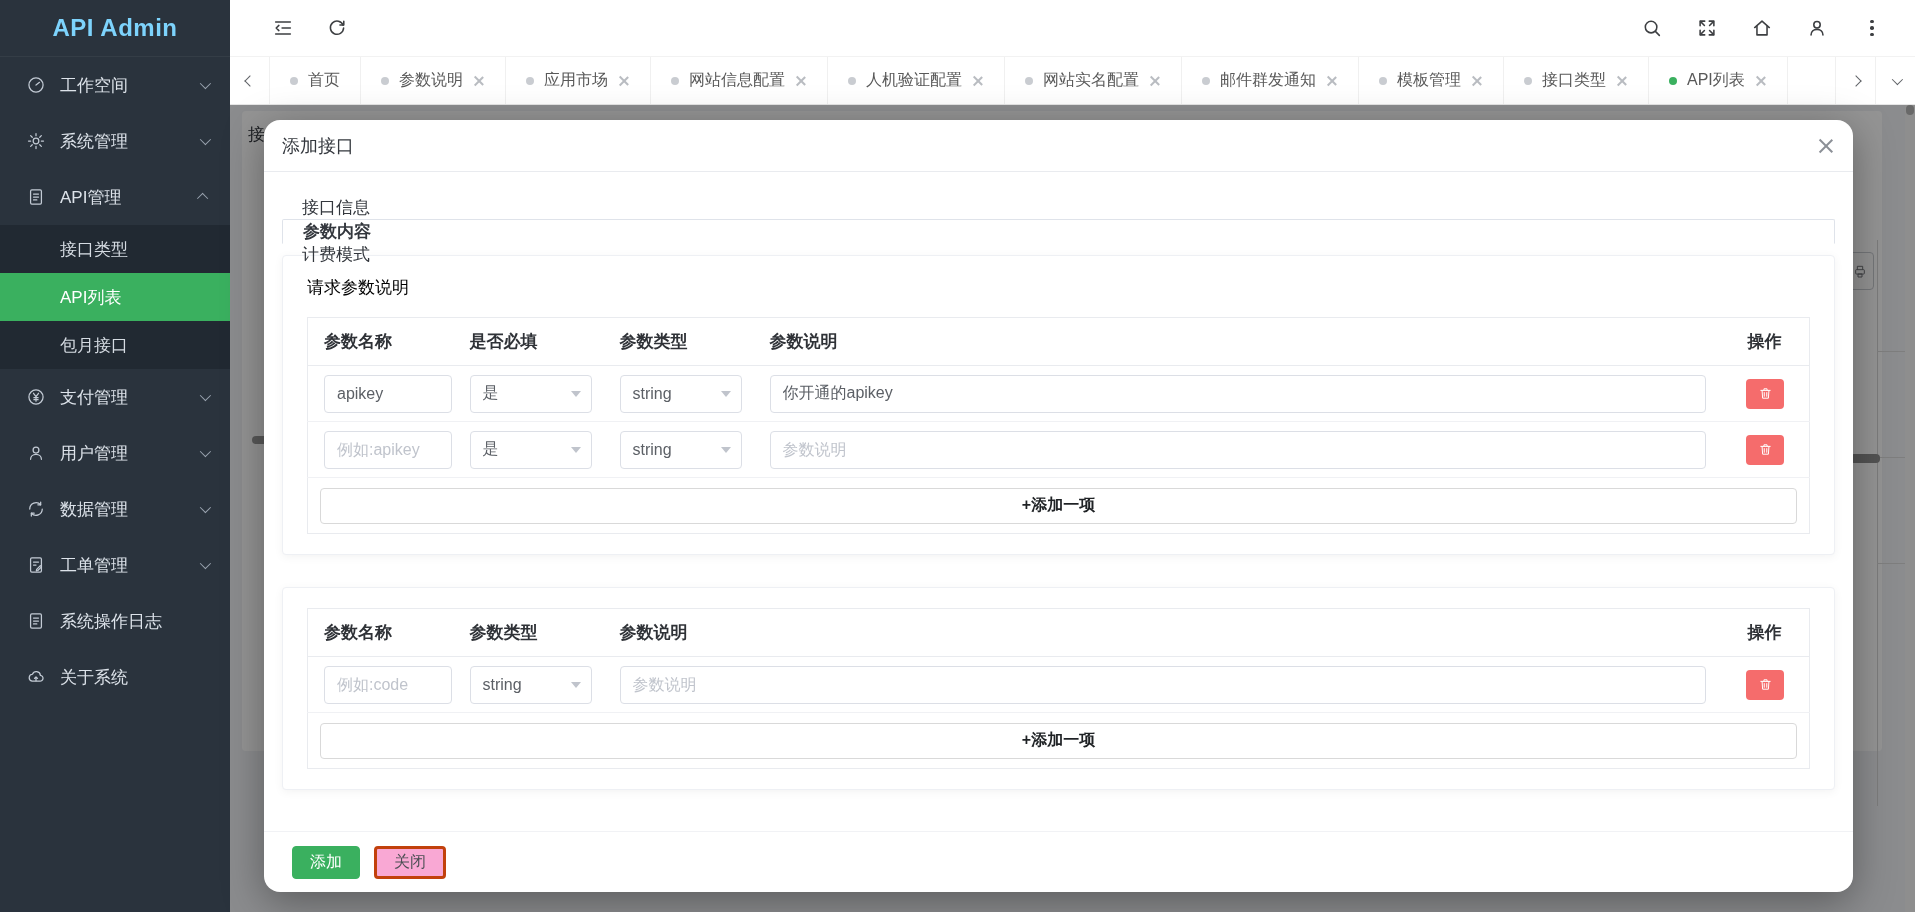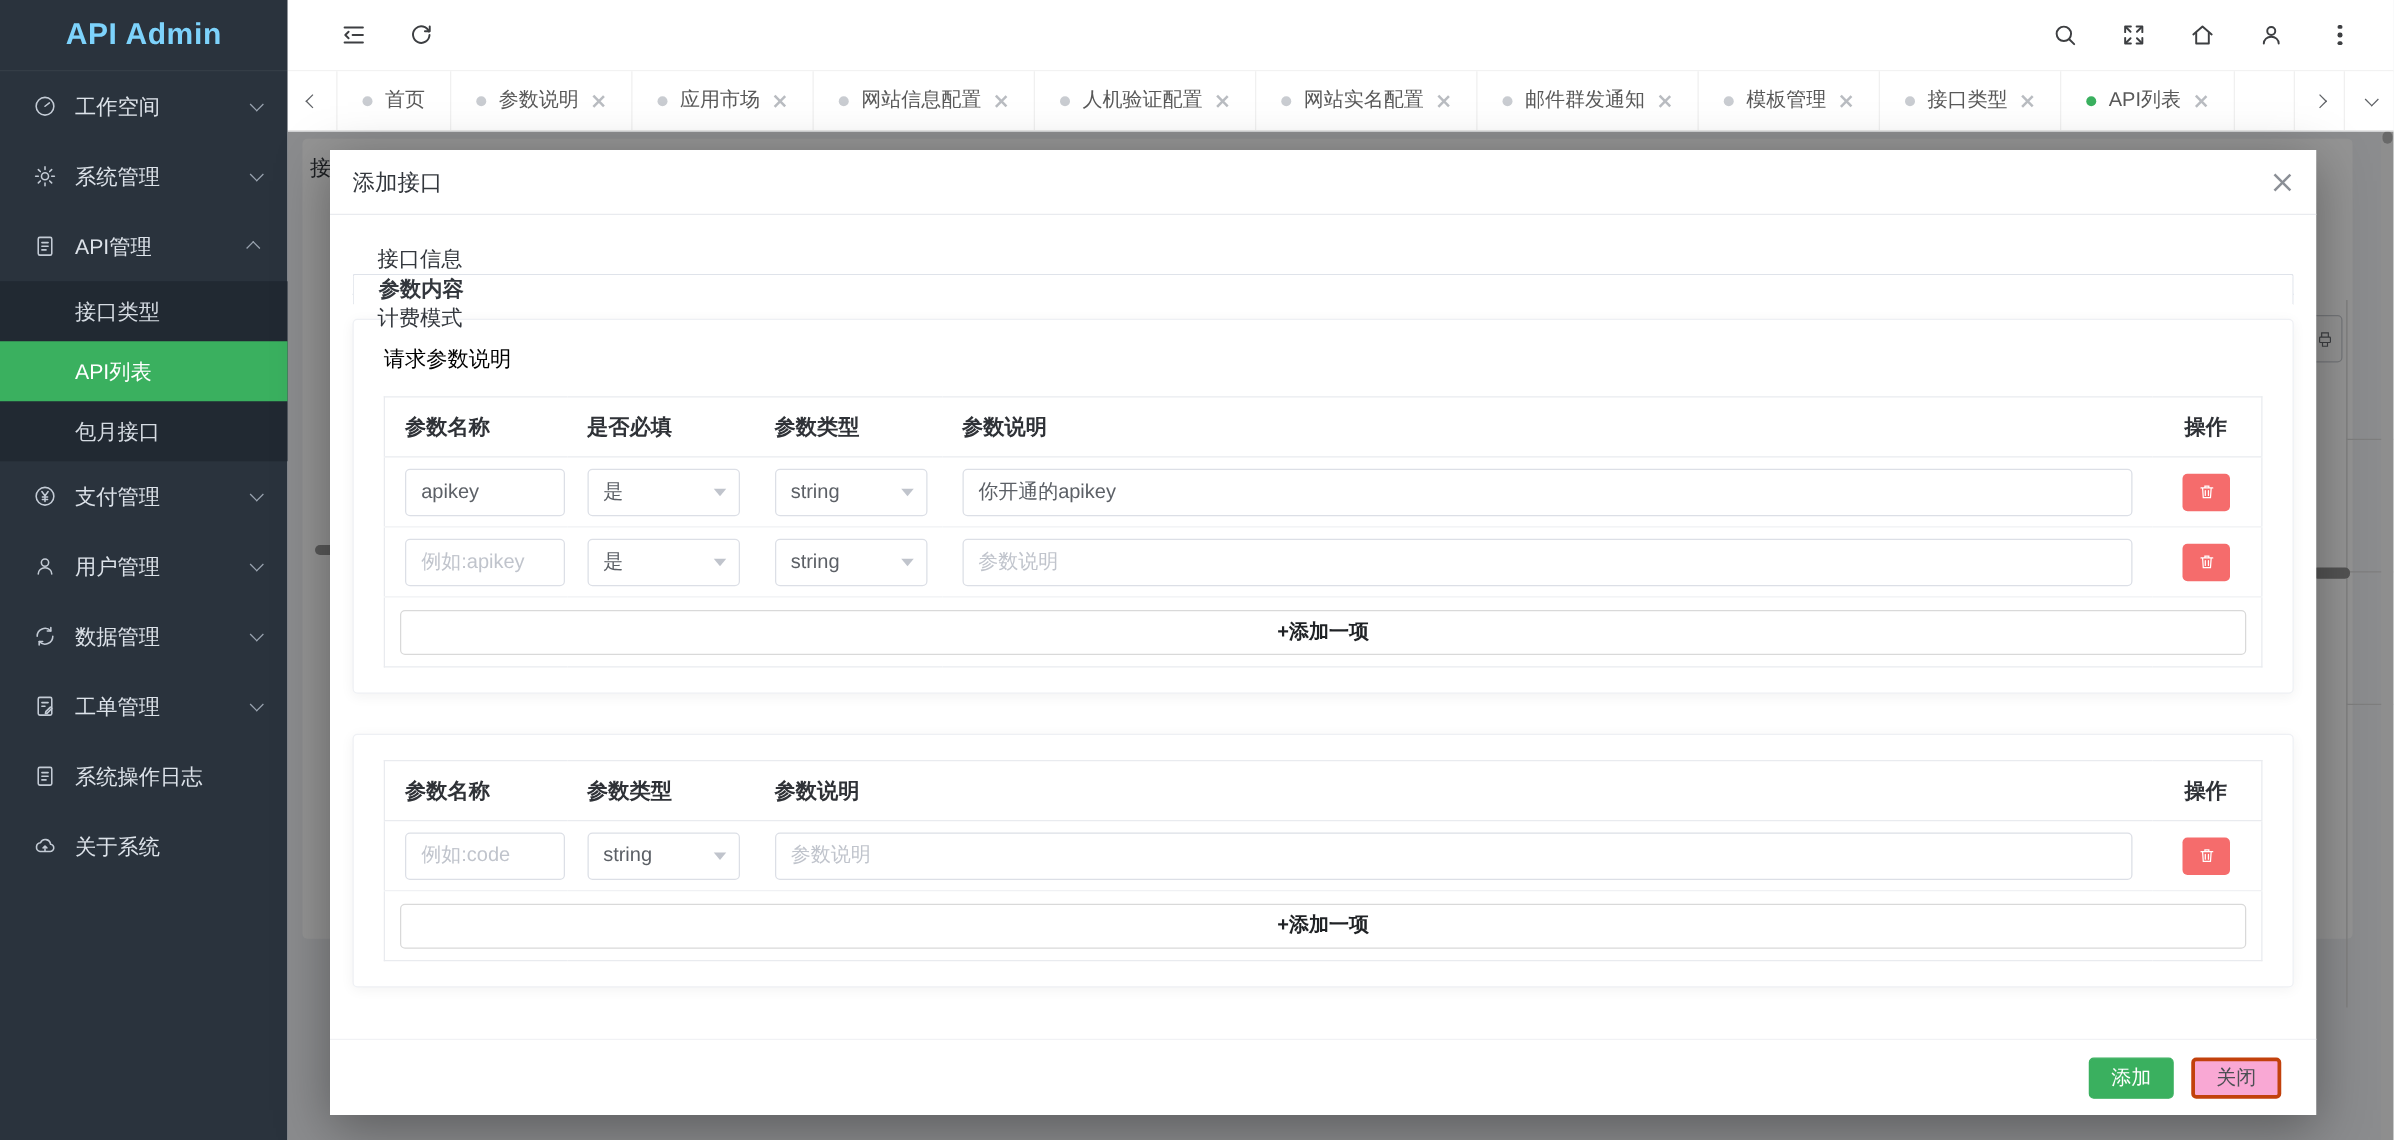--- a/index.html
+++ b/index.html
@@ -68,21 +68,21 @@
   .bg-vline { position:absolute; left:1647px; top:135px; width:1px; height:566px; background:#d6d6d6; }
   .bg-hline { position:absolute; left:1647px; width:258px; height:1px; background:#d9d9d9; }
   .bg-thumb { position:absolute; left:1620px; top:349px; width:30px; height:9px; background:#8f8f8f; border-radius:4px; }
   .bg-thumb2 { position:absolute; left:22px; top:331px; width:16px; height:8px; background:#9a9a9a; border-radius:4px; }
   .bg-scroll { position:absolute; left:1675px; top:0; width:10px; bottom:0; background:#f5f5f5; }
   .bg-scroll i { display:block; width:8px; height:10px; margin:0 auto; background:#b5b5b5; border-radius:4px; }
   .overlay { position:absolute; inset:0; background:rgba(0,0,0,.42); }
 
   
   .modal { position:absolute; left:264px; top:120px; width:1589px; height:772px; background:#fff;
-    border-radius:0; box-shadow:0 10px 40px rgba(0,0,0,.35); z-index:10; display:flex; flex-direction:column; }
+    border-radius:16px; box-shadow:0 10px 40px rgba(0,0,0,.35); z-index:10; display:flex; flex-direction:column; }
   .m-header { height:52px; flex:none; display:flex; align-items:center; padding:0 18px;
     border-bottom:1px solid #e9ebef; }
   .m-title { font-size:18px; color:#33373d; }
   .m-close { margin-left:auto; position:relative; width:18px; height:18px; cursor:pointer; }
   .m-close::before,.m-close::after { content:""; position:absolute; left:8px; top:0;
     width:1.6px; height:18px; background:#8b8f96; }
   .m-close::before { transform:rotate(45deg); }
   .m-close::after  { transform:rotate(-45deg); }
 
   .m-body { flex:1; padding:24px 18px 0 18px; overflow:hidden; }
@@ -117,21 +117,21 @@
     border-top:6px solid #c0c4cc; flex:none; }
 
   .del-btn { width:38px; height:30px; background:#f56c6c; border:none; border-radius:4px;
     display:inline-flex; align-items:center; justify-content:center; cursor:pointer; color:#fff; }
   .del-btn svg { width:15px; height:15px; stroke:#fff; fill:none; stroke-width:1.6; stroke-linecap:round; }
 
   .add-box { height:36px; border:1px solid #d9d9d9; border-radius:4px; display:flex; align-items:center;
     justify-content:center; font-size:16px; font-weight:600; color:#1f2225; cursor:pointer; background:#fff; }
 
   .m-footer { height:61px; flex:none; border-top:1px solid #f1f2f5; display:flex; align-items:center;
-    justify-content:flex-end; gap:14px; padding:0 28px; }
+    justify-content:flex-start; gap:14px; padding:0 28px; }
   .btn { height:33px; padding:0 17px; border-radius:4px; font-size:16px; cursor:pointer;
     font-family:"Liberation Sans","DejaVu Sans",sans-serif; }
   .btn-primary { background:#3ab05f; border:1px solid #3ab05f; color:#fff; }
   .btn-plain { background:#f9a8d4; border:3px solid #c2410c; color:#4c4f54; }
 </style>
 </head>
 <body>
 
 <div class="app">
 

